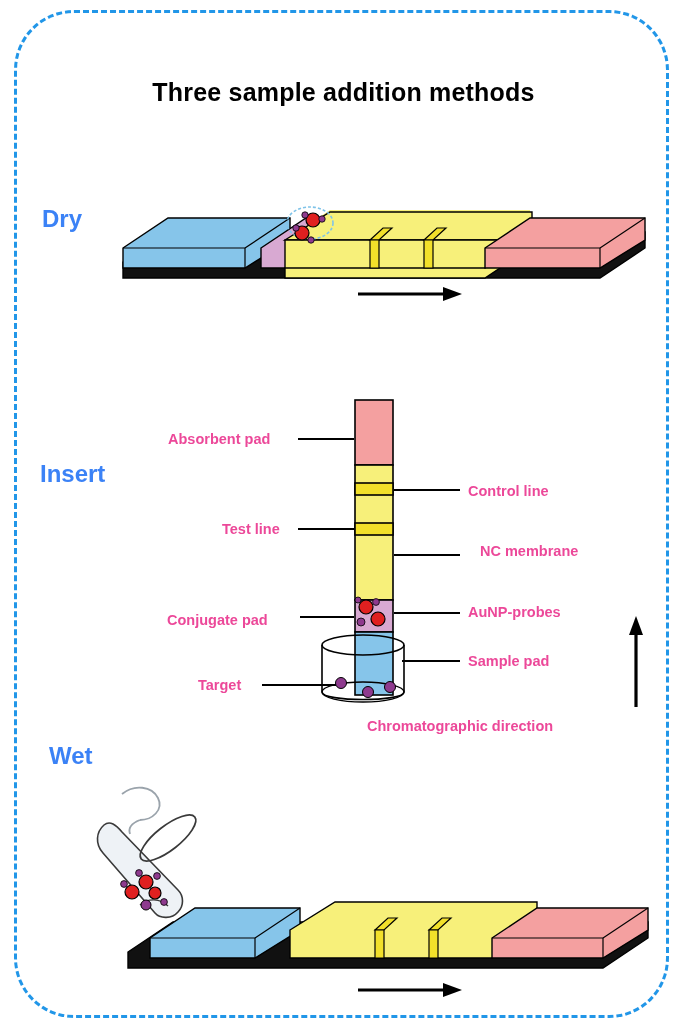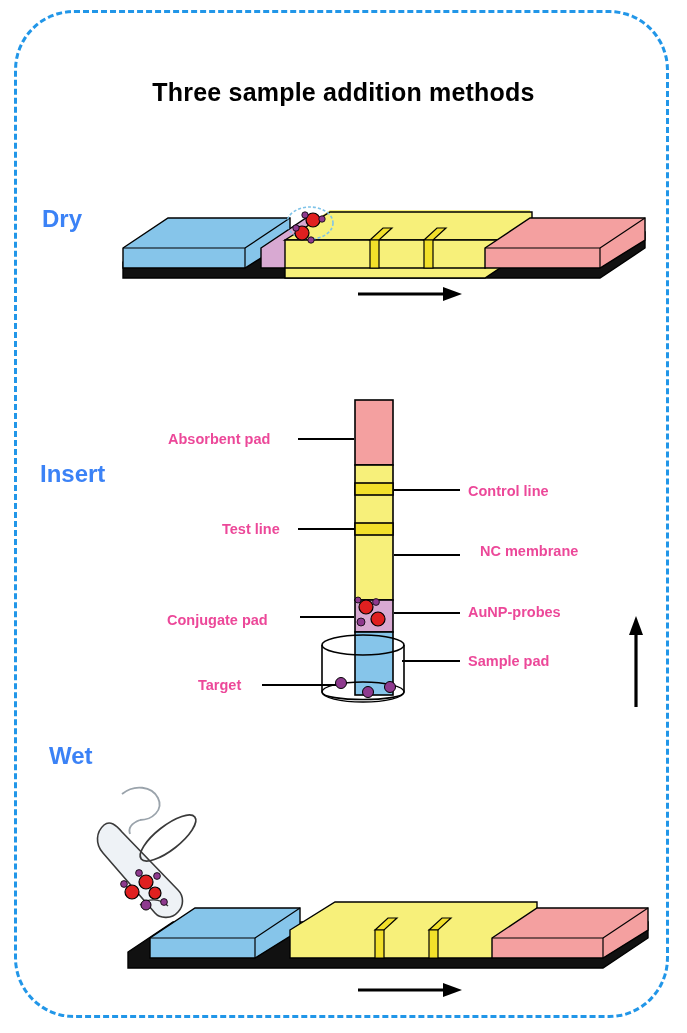--- a/index.html
+++ b/index.html
@@ -202,20 +202,21 @@
   </svg>
 
   <div class="callout" id="c-absorbent">Absorbent pad</div>
   <div class="callout" id="c-control">Control line</div>
   <div class="callout" id="c-testline">Test line</div>
   <div class="callout" id="c-ncmem">NC membrane</div>
   <div class="callout" id="c-conjugate">Conjugate pad</div>
   <div class="callout" id="c-aunp">AuNP-probes</div>
   <div class="callout" id="c-samplepad">Sample pad</div>
   <div class="callout" id="c-target">Target</div>
+  <div class="callout" id="c-chromdir">Chromatographic direction</div>
 
   <svg width="687" height="230" style="position:absolute;left:0;top:780px">
 
     <g>
       <polygon points="128,172 173,142 648,142 648,158 603,188 128,188" fill="#111111" stroke="#000" stroke-width="1.4"></polygon>
     </g>
 
     <g>
       <polygon points="150,158 195,128 300,128 300,150 255,178 150,178" fill="#86c5ea" stroke="#000" stroke-width="1.4"></polygon>
       <polyline points="150,158 255,158 255,178" fill="none" stroke="#000" stroke-width="1.2"></polyline>

